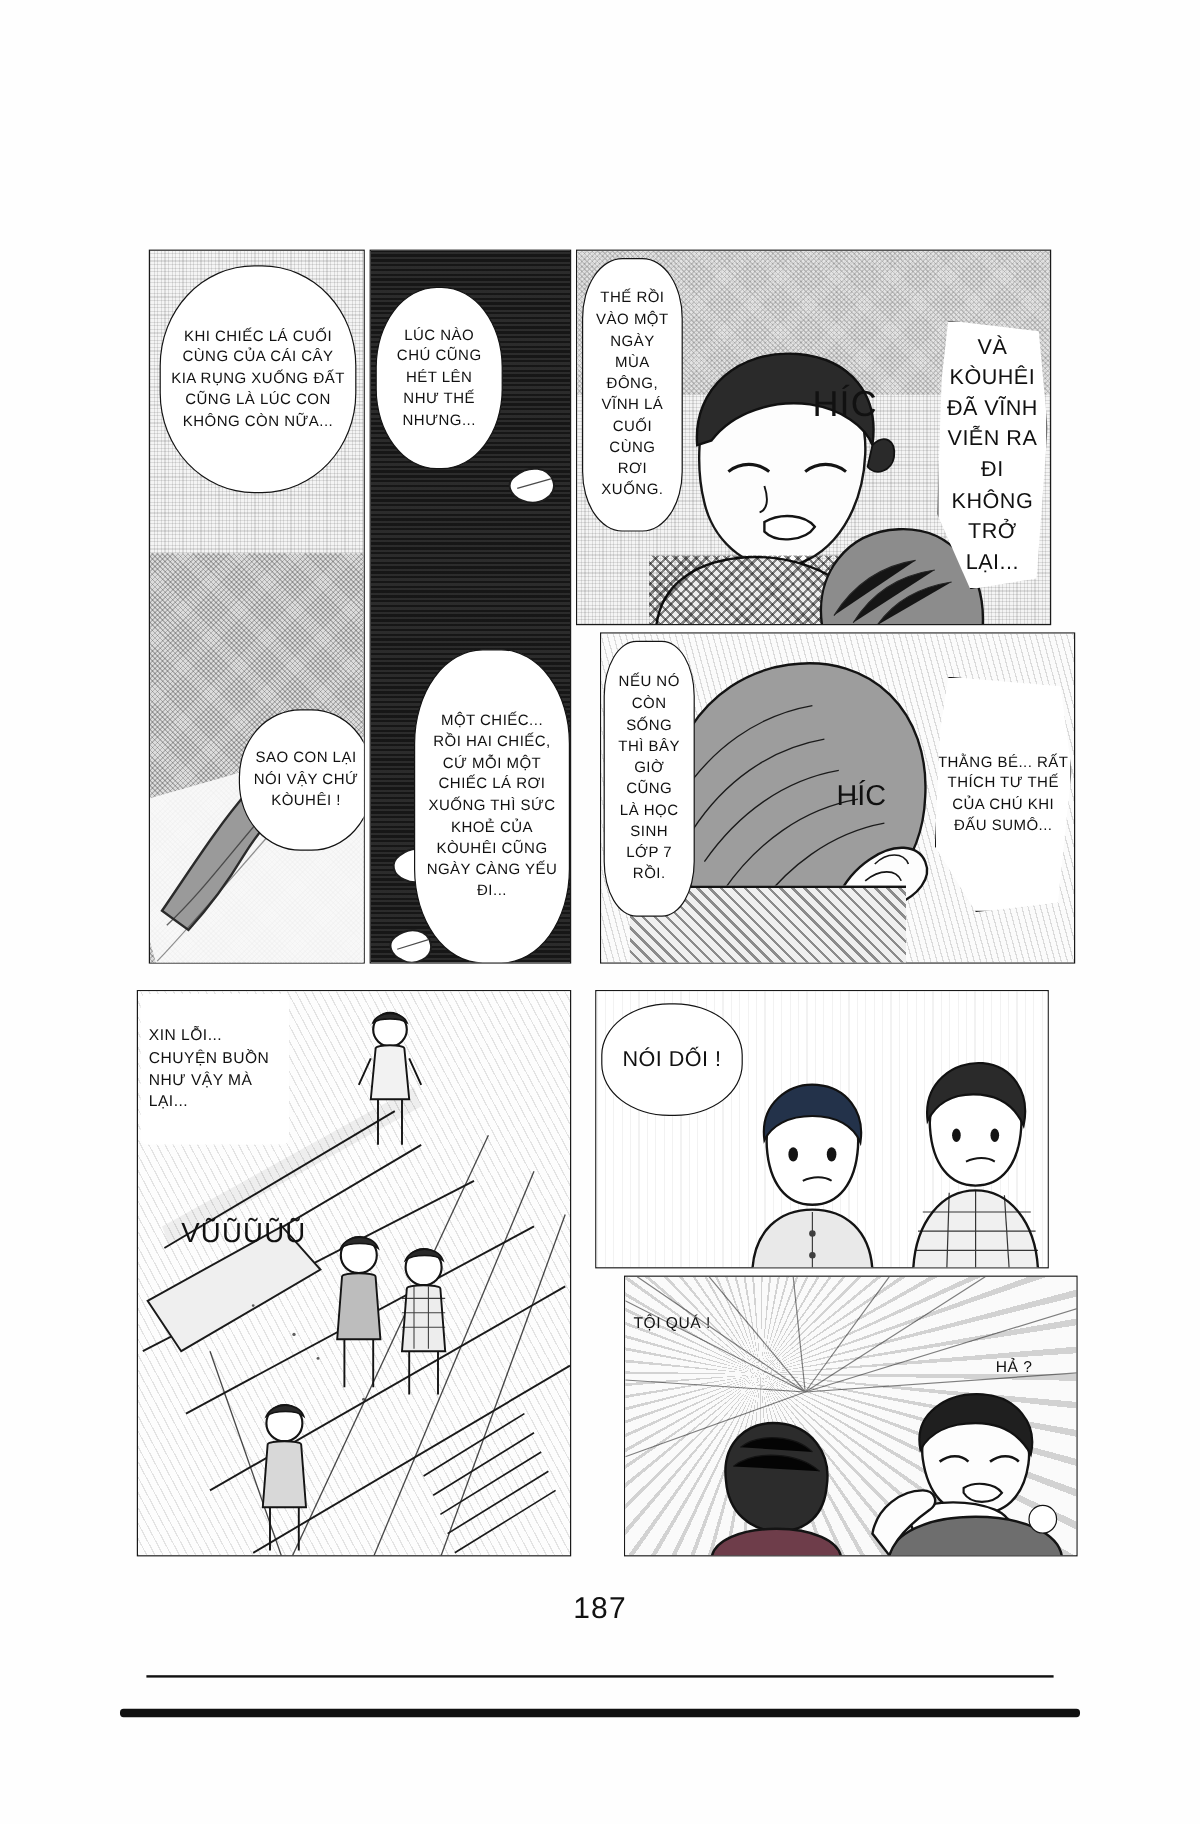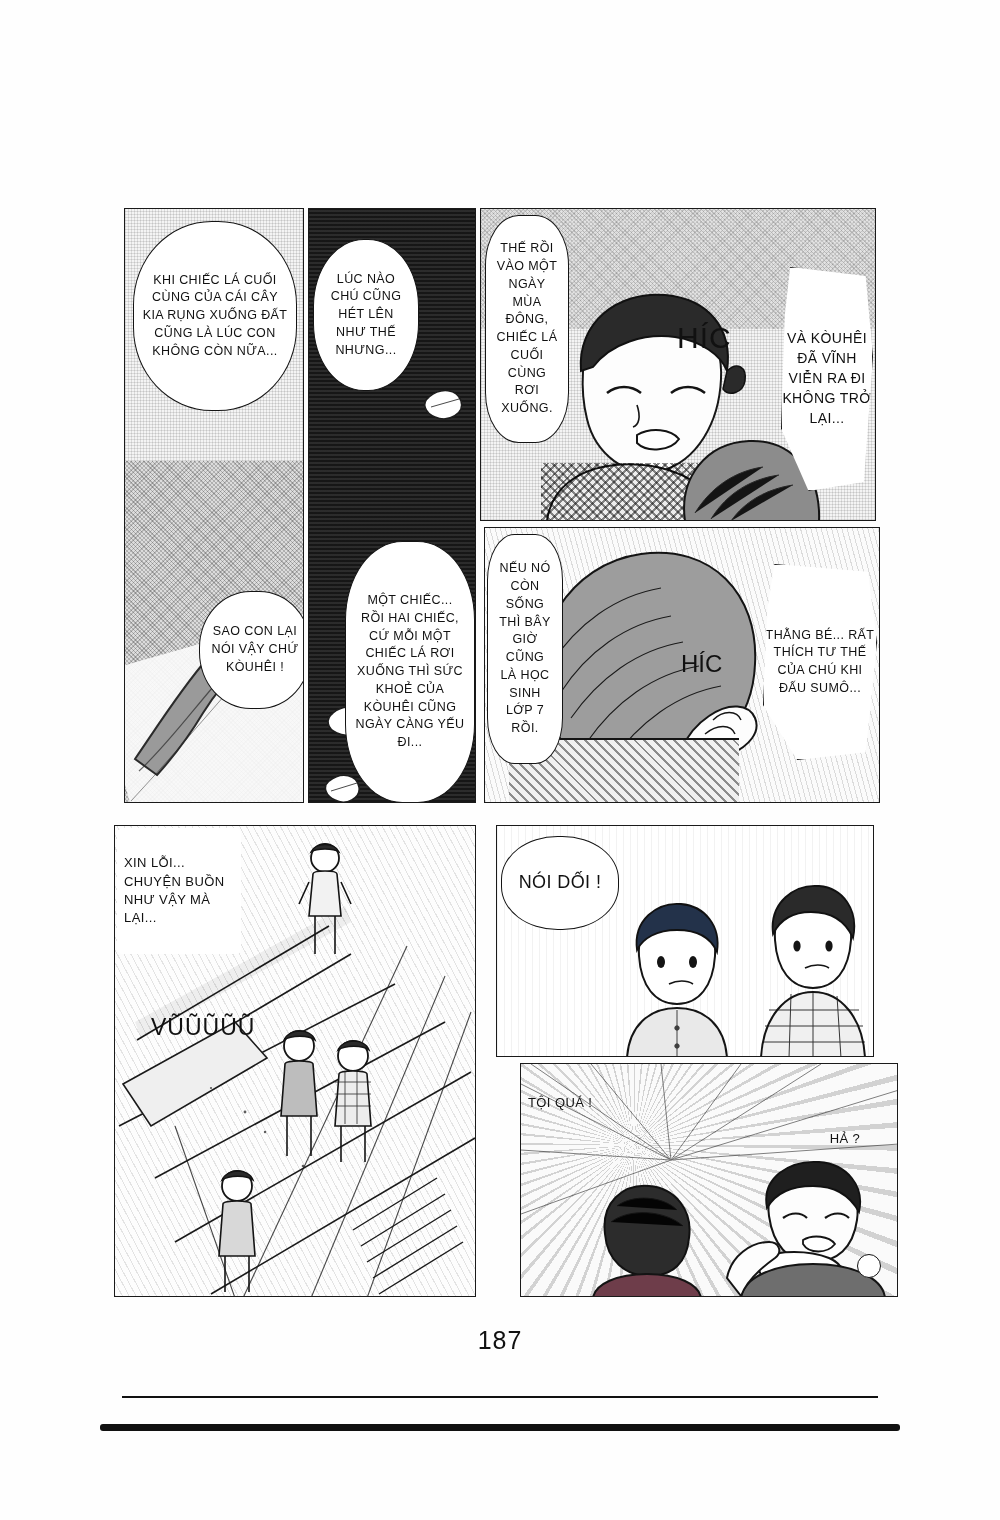--- a/index.html
+++ b/index.html
@@ -139,31 +139,31 @@
     <svg style="position:absolute;left:190px;top:208px;" width="160" height="106" viewBox="0 0 160 106">
       <path d="M14 104 C8 62 34 26 78 24 C122 22 150 58 148 104 Z" fill="#8c8c8c" stroke="#141414" stroke-width="2"></path>
       <g stroke="#141414" stroke-width="1" opacity=".85">
         <path d="M24 96 C40 70 64 54 92 50"></path>
           <path d="M40 102 C56 76 80 62 108 58"></path>
         <path d="M60 104 C74 84 96 72 122 68"></path>
       </g>
     </svg>
 
     <div class="balloon" style="left:4px;top:6px;width:84px;height:228px;border-radius:40% / 22%;">
-      <div class="txt" style="font-size:12.5px;">THẾ RỒI VÀO MỘT NGÀY MÙA ĐÔNG, CHIẾC LÁ CUỐI CÙNG RƠI XUỐNG.</div>
+      <div class="txt" style="font-size:12.5px;">THẾ RỒI VÀO MỘT NGÀY MÙA ĐÔNG, VĨNH LÁ CUỐI CÙNG RƠI XUỐNG.</div>
     </div>
 
     <div class="fx" style="left:196px;top:112px;font-size:30px;letter-spacing:1px;">HÍC</div>
 
     <div class="poly poly-cut" style="left:300px;top:58px;width:92px;height:224px;">
-      <div class="txt" style="font-size:14px;">VÀ KÒUHÊI ĐÃ VĨNH VIỄN RA ĐI KHÔNG TRỞ LẠI...</div>
-    </div>
-  </div>
-
-  <div class="panel" style="left:484px;top:527px;width:396px;height:276px;">
+      <div class="txt" style="font-size:18px;">VÀ KÒUHÊI ĐÃ VĨNH VIỄN RA ĐI KHÔNG TRỞ LẠI...</div>
+    </div>
+  </div>
+
+  <div class="panel" style="left:500px;top:527px;width:396px;height:276px;">
     <div class="hatch-soft" style="position:absolute;inset:0;"></div>
 
     <svg style="position:absolute;left:36px;top:4px;" width="250" height="250" viewBox="0 0 250 250">
       <path d="M22 170 C6 104 48 32 120 22 C190 12 238 62 234 132 C232 186 196 232 138 240
                C82 248 34 222 22 170 Z" fill="#9d9d9d" stroke="#141414" stroke-width="2"></path>
       <g stroke="#141414" stroke-width="1.1" fill="none" opacity=".95">
         <path d="M40 160 C66 120 104 92 150 84"></path>
           <path d="M50 186 C78 146 116 118 162 110"></path>
         <path d="M66 210 C94 170 132 142 178 134"></path>
           <path d="M90 230 C118 190 156 162 200 154"></path>

